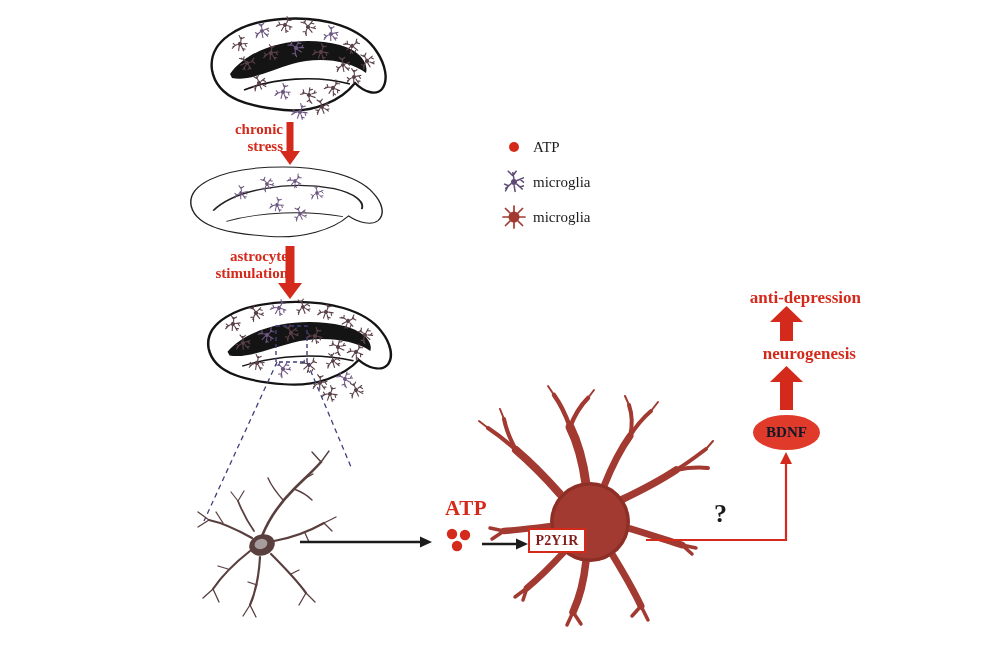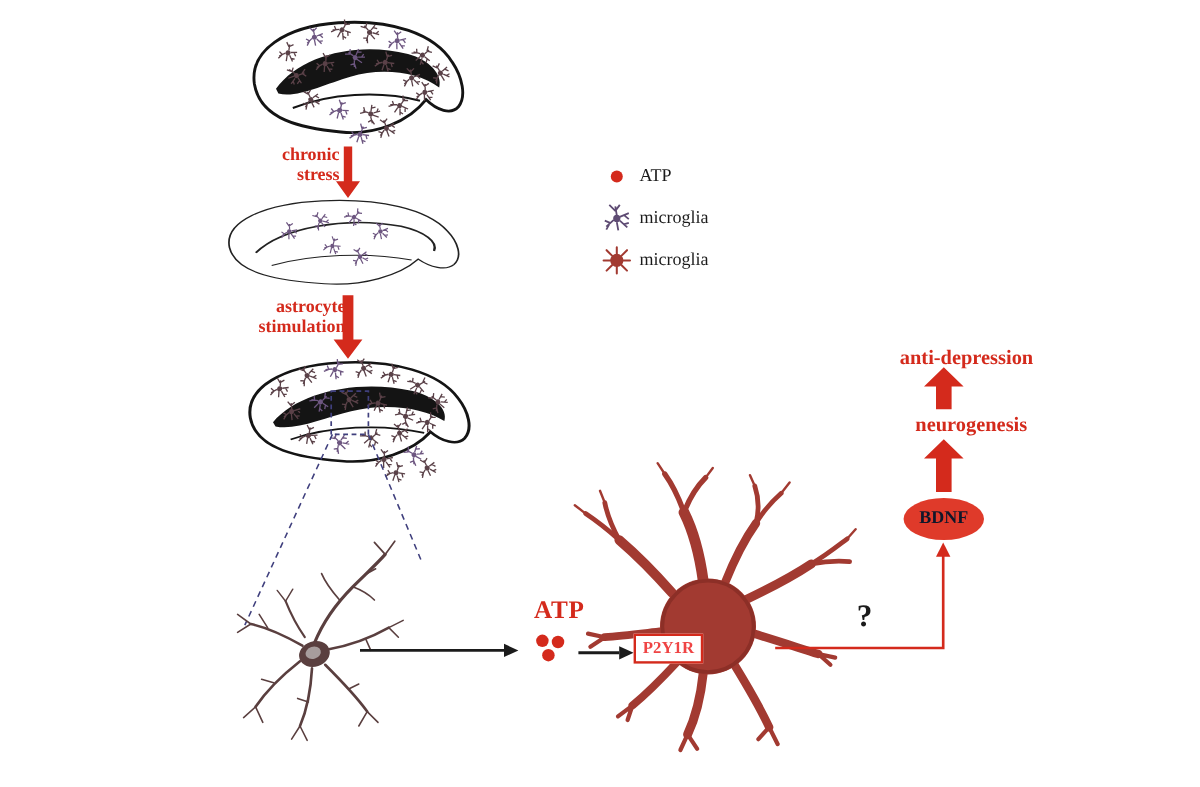--- a/index.html
+++ b/index.html
@@ -11,21 +11,21 @@
   .lbl{position:absolute;color:#d42a1c;font-weight:bold;text-align:right;line-height:1.12;}
   .lbl-chronic{left:221px;top:121px;width:62px;font-size:15px;}
   .lbl-stim{left:203px;top:248px;width:85px;font-size:15px;}
   .lbl-atp{left:431px;top:497px;width:56px;font-size:21px;letter-spacing:.5px;}
   .lbl-question{left:697px;top:499px;width:30px;font-size:26px;color:#1b1b1b;}
   .lbl-neuro{left:716px;top:344px;width:140px;font-size:17px;}
   .lbl-anti{left:711px;top:288px;width:150px;font-size:17px;}
   .p2y1r-box{
     position:absolute;left:528px;top:528px;width:58px;height:25px;
     background:#ffffff;border:2px solid #d42a1c;box-sizing:border-box;
-    color:#ef4444;font-weight:bold;font-size:14px;display:flex;align-items:center;justify-content:center;
+    color:#7f1d1d;font-weight:bold;font-size:14px;display:flex;align-items:center;justify-content:center;
   }
   .bdnf-ellipse{
     position:absolute;left:753px;top:415px;width:67px;height:35px;border-radius:50%;
     background:#df3a2a;display:flex;align-items:center;justify-content:center;
     color:#0f172a;font-weight:bold;font-size:15px;
   }
   .legend{position:absolute;left:499px;top:134px;display:flex;flex-direction:column;gap:9px;}
   .legend-row{display:flex;align-items:center;height:26px;}
   .legend-icon-box{width:30px;height:26px;display:flex;align-items:center;justify-content:center;}
   .legend-label{font-size:15px;color:#1b1b1b;margin-left:4px;}

